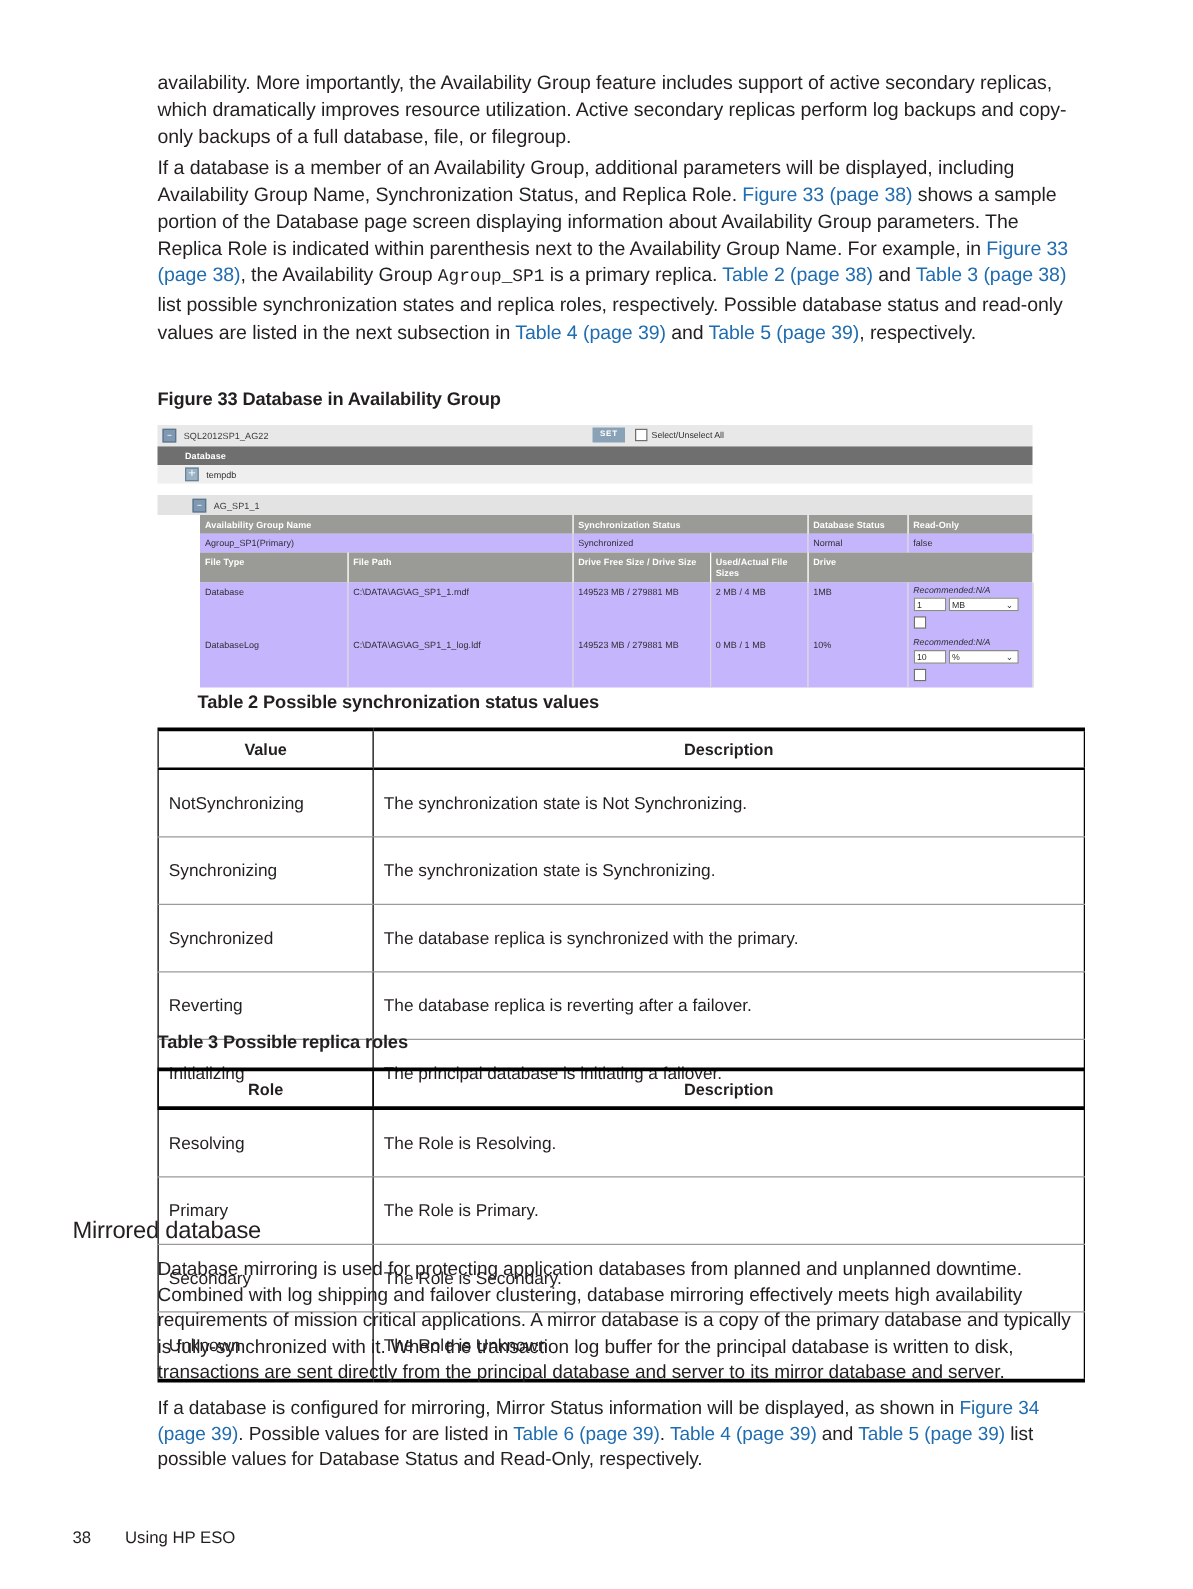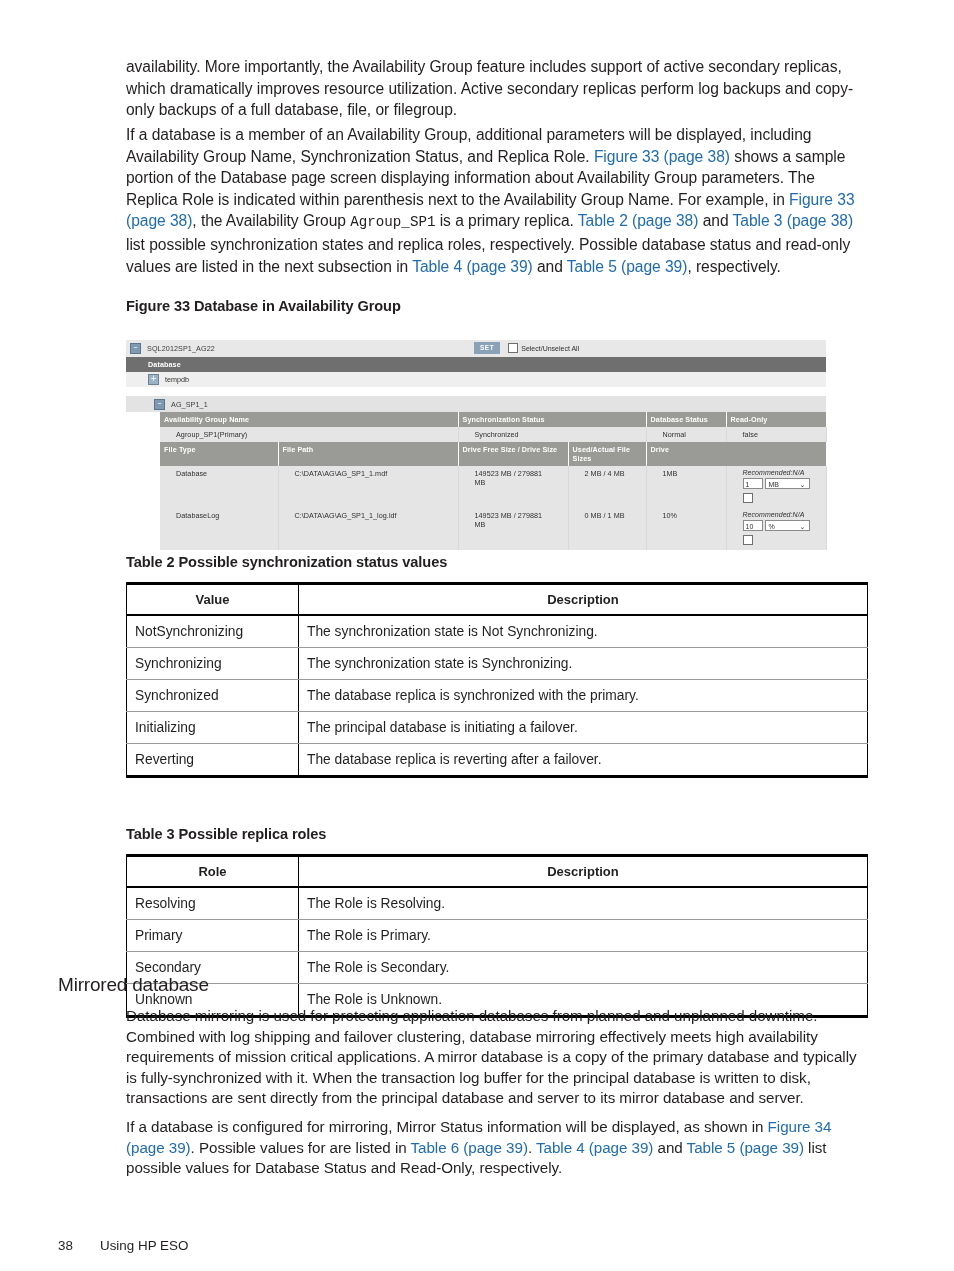--- a/index.html
+++ b/index.html
@@ -166,24 +166,24 @@
     color: #ffffff;
     font-size: 7.2px;
     font-weight: bold;
     text-align: left;
     padding: 3px 4px;
     border-right: 1px solid #ffffff;
     vertical-align: top;
     letter-spacing: 0.1px;
   }
   .ag-tbl td {
-    background: #e5e5e5;
+    background: #c4b5fd;
     color: #2f2f2f;
     font-size: 7.2px;
-    padding: 3px 16px;
+    padding: 3px 4px;
     vertical-align: top;
     border-right: 1px solid #d8d8d8;
     letter-spacing: 0.05px;
   }
   .ag-tbl tr.filerow td { height: 36px; }
   .grow-cell { background: #efefef; }
   .rec-txt {
     font-size: 7px;
     font-style: italic;
     color: #2f2f2f;
@@ -240,21 +240,21 @@
     text-align: center;
     padding: 7px 6px;
     border-top: 3px solid #000000;
     border-bottom: 2px solid #000000;
     border-left: 1px solid #000000;
     border-right: 1px solid #000000;
     color: #231f20;
   }
   .doctable tbody td {
     font-size: 13.8px;
-    padding: 7px 8px;
+    padding: 18px 8px;
     border-bottom: 1px solid #9a9a9a;
     border-left: 1px solid #000000;
     border-right: 1px solid #000000;
     color: #231f20;
     line-height: 17px;
   }
   .doctable tbody tr:last-child td {
     border-bottom: 3px solid #000000;
   }
   .doctable td.cell-val { padding-left: 8px; }
@@ -275,36 +275,36 @@
   .indent-col p.para { font-size: 15.2px; line-height: 20.6px; }
 
   
   .footer {
     position: absolute;
     left: 58px;
     top: 1222px;
     font-size: 13.4px;
     color: #231f20;
   }
-  .footer .pg { display: inline-block; width: 42px; margin-top: 16px; }
+  .footer .pg { display: inline-block; width: 42px; }
 </style>
 </head>
 <body>
 
 <div class="page">
 
   <div class="body-col" style="top:56px;">
     <p class="para">availability. More importantly, the Availability Group feature includes support of active secondary replicas, which dramatically improves resource utilization. Active secondary replicas perform log backups and copy-only backups of a full database, file, or filegroup.</p>
   </div>
 
   <div class="body-col" style="top:124px;">
     <p class="para"><span>If a database is a member of an Availability Group, additional parameters will be displayed, including Availability Group Name, Synchronization Status, and Replica Role. </span><span class="lnk">Figure 33 (page 38)</span><span> shows a sample portion of the Database page screen displaying information about Availability Group parameters. The Replica Role is indicated within parenthesis next to the Availability Group Name. For example, in </span><span class="lnk">Figure 33 (page 38)</span><span>, the Availability Group </span><span class="mono">Agroup_SP1</span><span> is a primary replica. </span><span class="lnk">Table 2 (page 38)</span><span> and </span><span class="lnk">Table 3 (page 38)</span><span> list possible synchronization states and replica roles, respectively. Possible database status and read-only values are listed in the next subsection in </span><span class="lnk">Table 4 (page 39)</span><span> and </span><span class="lnk">Table 5 (page 39)</span><span>, respectively.</span></p>
   </div>
 
-  <div class="body-col" style="top:298px;">
+  <div class="body-col" style="top:312px;">
     <p class="caption">Figure 33 Database in Availability Group</p>
   </div>
 
   <div class="figure">
 
     <div class="fig-band">
       <span class="tog">–</span>
       <span class="fig-title">SQL2012SP1_AG22</span>
       <span class="set-wrap">
         <span class="set-btn">SET</span>
@@ -386,21 +386,21 @@
               <span class="grow-sel"><span>%</span><span class="cv">⌄</span></span>
             </div>
             <div class="grow-cb"></div>
           </td>
         </tr>
       </tbody>
     </table>
   </div>
 
   <div class="body-col" style="top:554px;">
-    <p class="caption" style="margin-bottom:12px;">Table 2 Possible synchronization status values</p>
+    <p class="caption" style="margin-bottom:12px;margin-left:32px;">Table 2 Possible synchronization status values</p>
     <table class="doctable">
       <colgroup>
           <col style="width:172px">
           <col>
         </colgroup>
       <thead>
         <tr>
           <th>Value</th>
           <th>Description</th>
         </tr>
@@ -412,26 +412,26 @@
         </tr>
         <tr>
           <td class="cell-val">Synchronizing</td>
           <td>The synchronization state is Synchronizing.</td>
         </tr>
         <tr>
           <td class="cell-val">Synchronized</td>
           <td>The database replica is synchronized with the primary.</td>
         </tr>
         <tr>
+          <td class="cell-val">Reverting</td>
+          <td>The database replica is reverting after a failover.</td>
+        </tr>
+        <tr>
           <td class="cell-val">Initializing</td>
           <td>The principal database is initiating a failover.</td>
-        </tr>
-        <tr>
-          <td class="cell-val">Reverting</td>
-          <td>The database replica is reverting after a failover.</td>
         </tr>
       </tbody>
     </table>
   </div>
 
   <div class="body-col" style="top:778px;margin-top:48px;">
     <p class="caption" style="margin-bottom:12px;">Table 3 Possible replica roles</p>
     <table class="doctable">
       <colgroup>
           <col style="width:172px">

